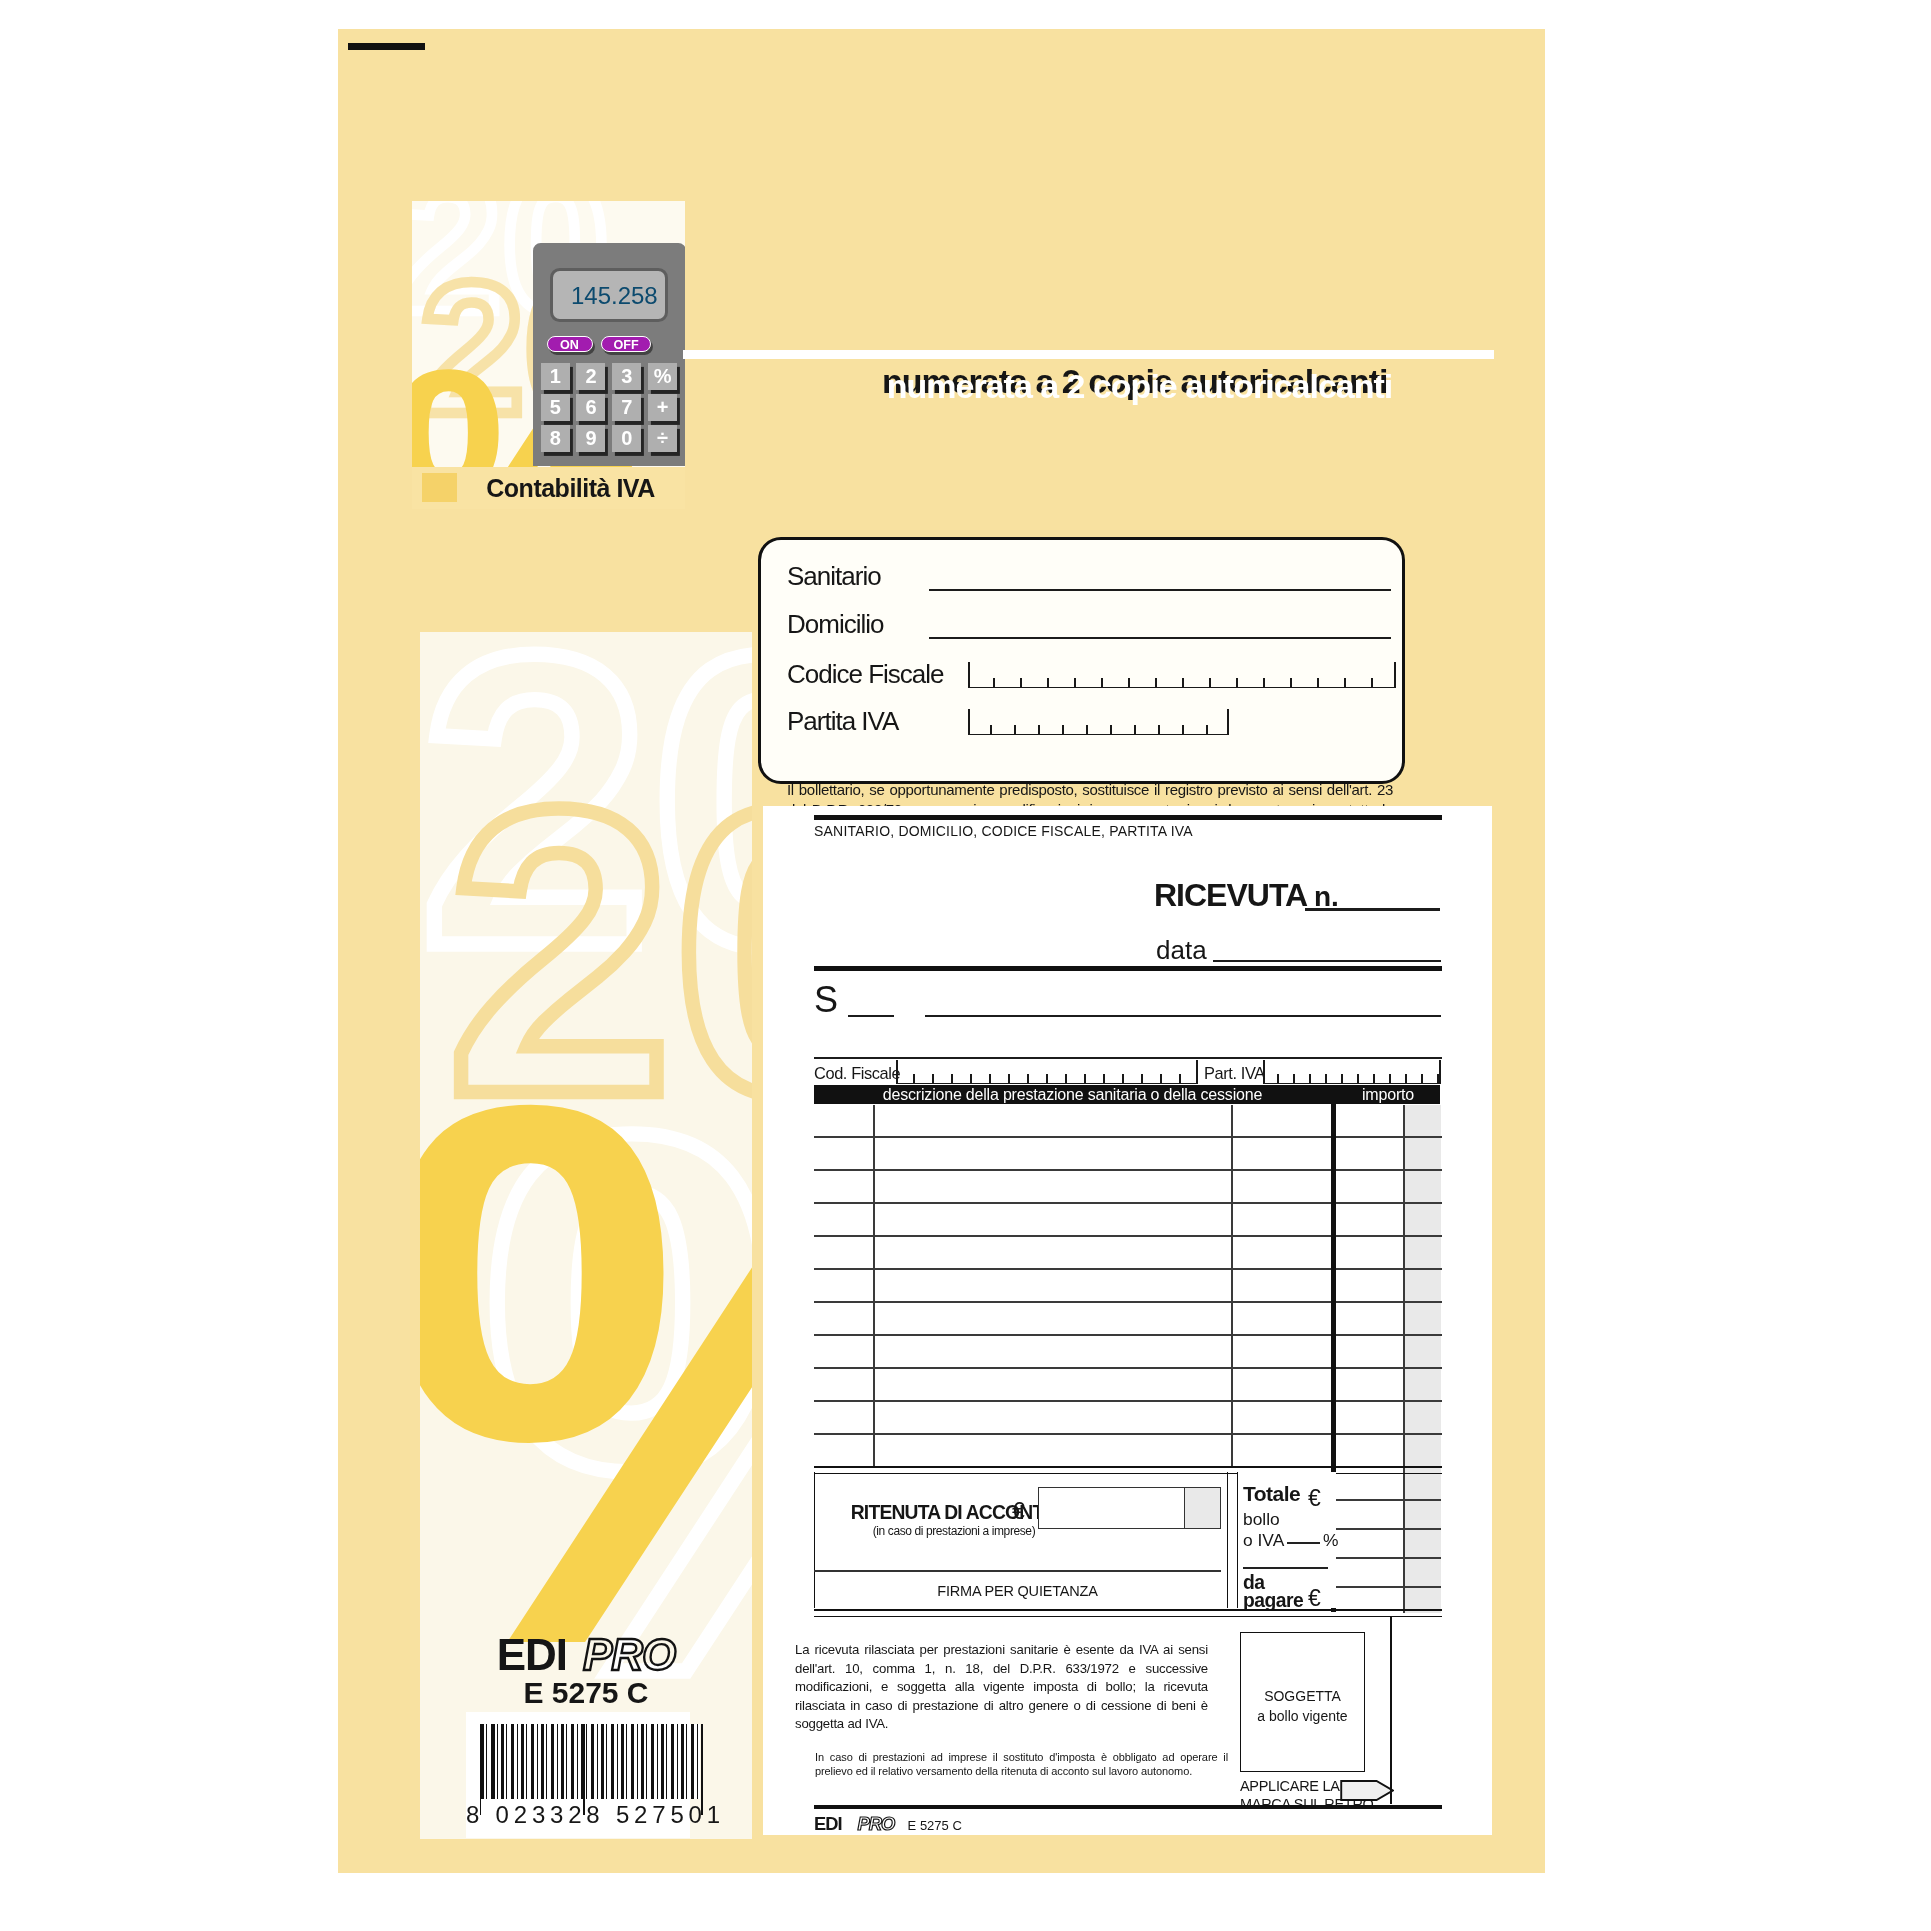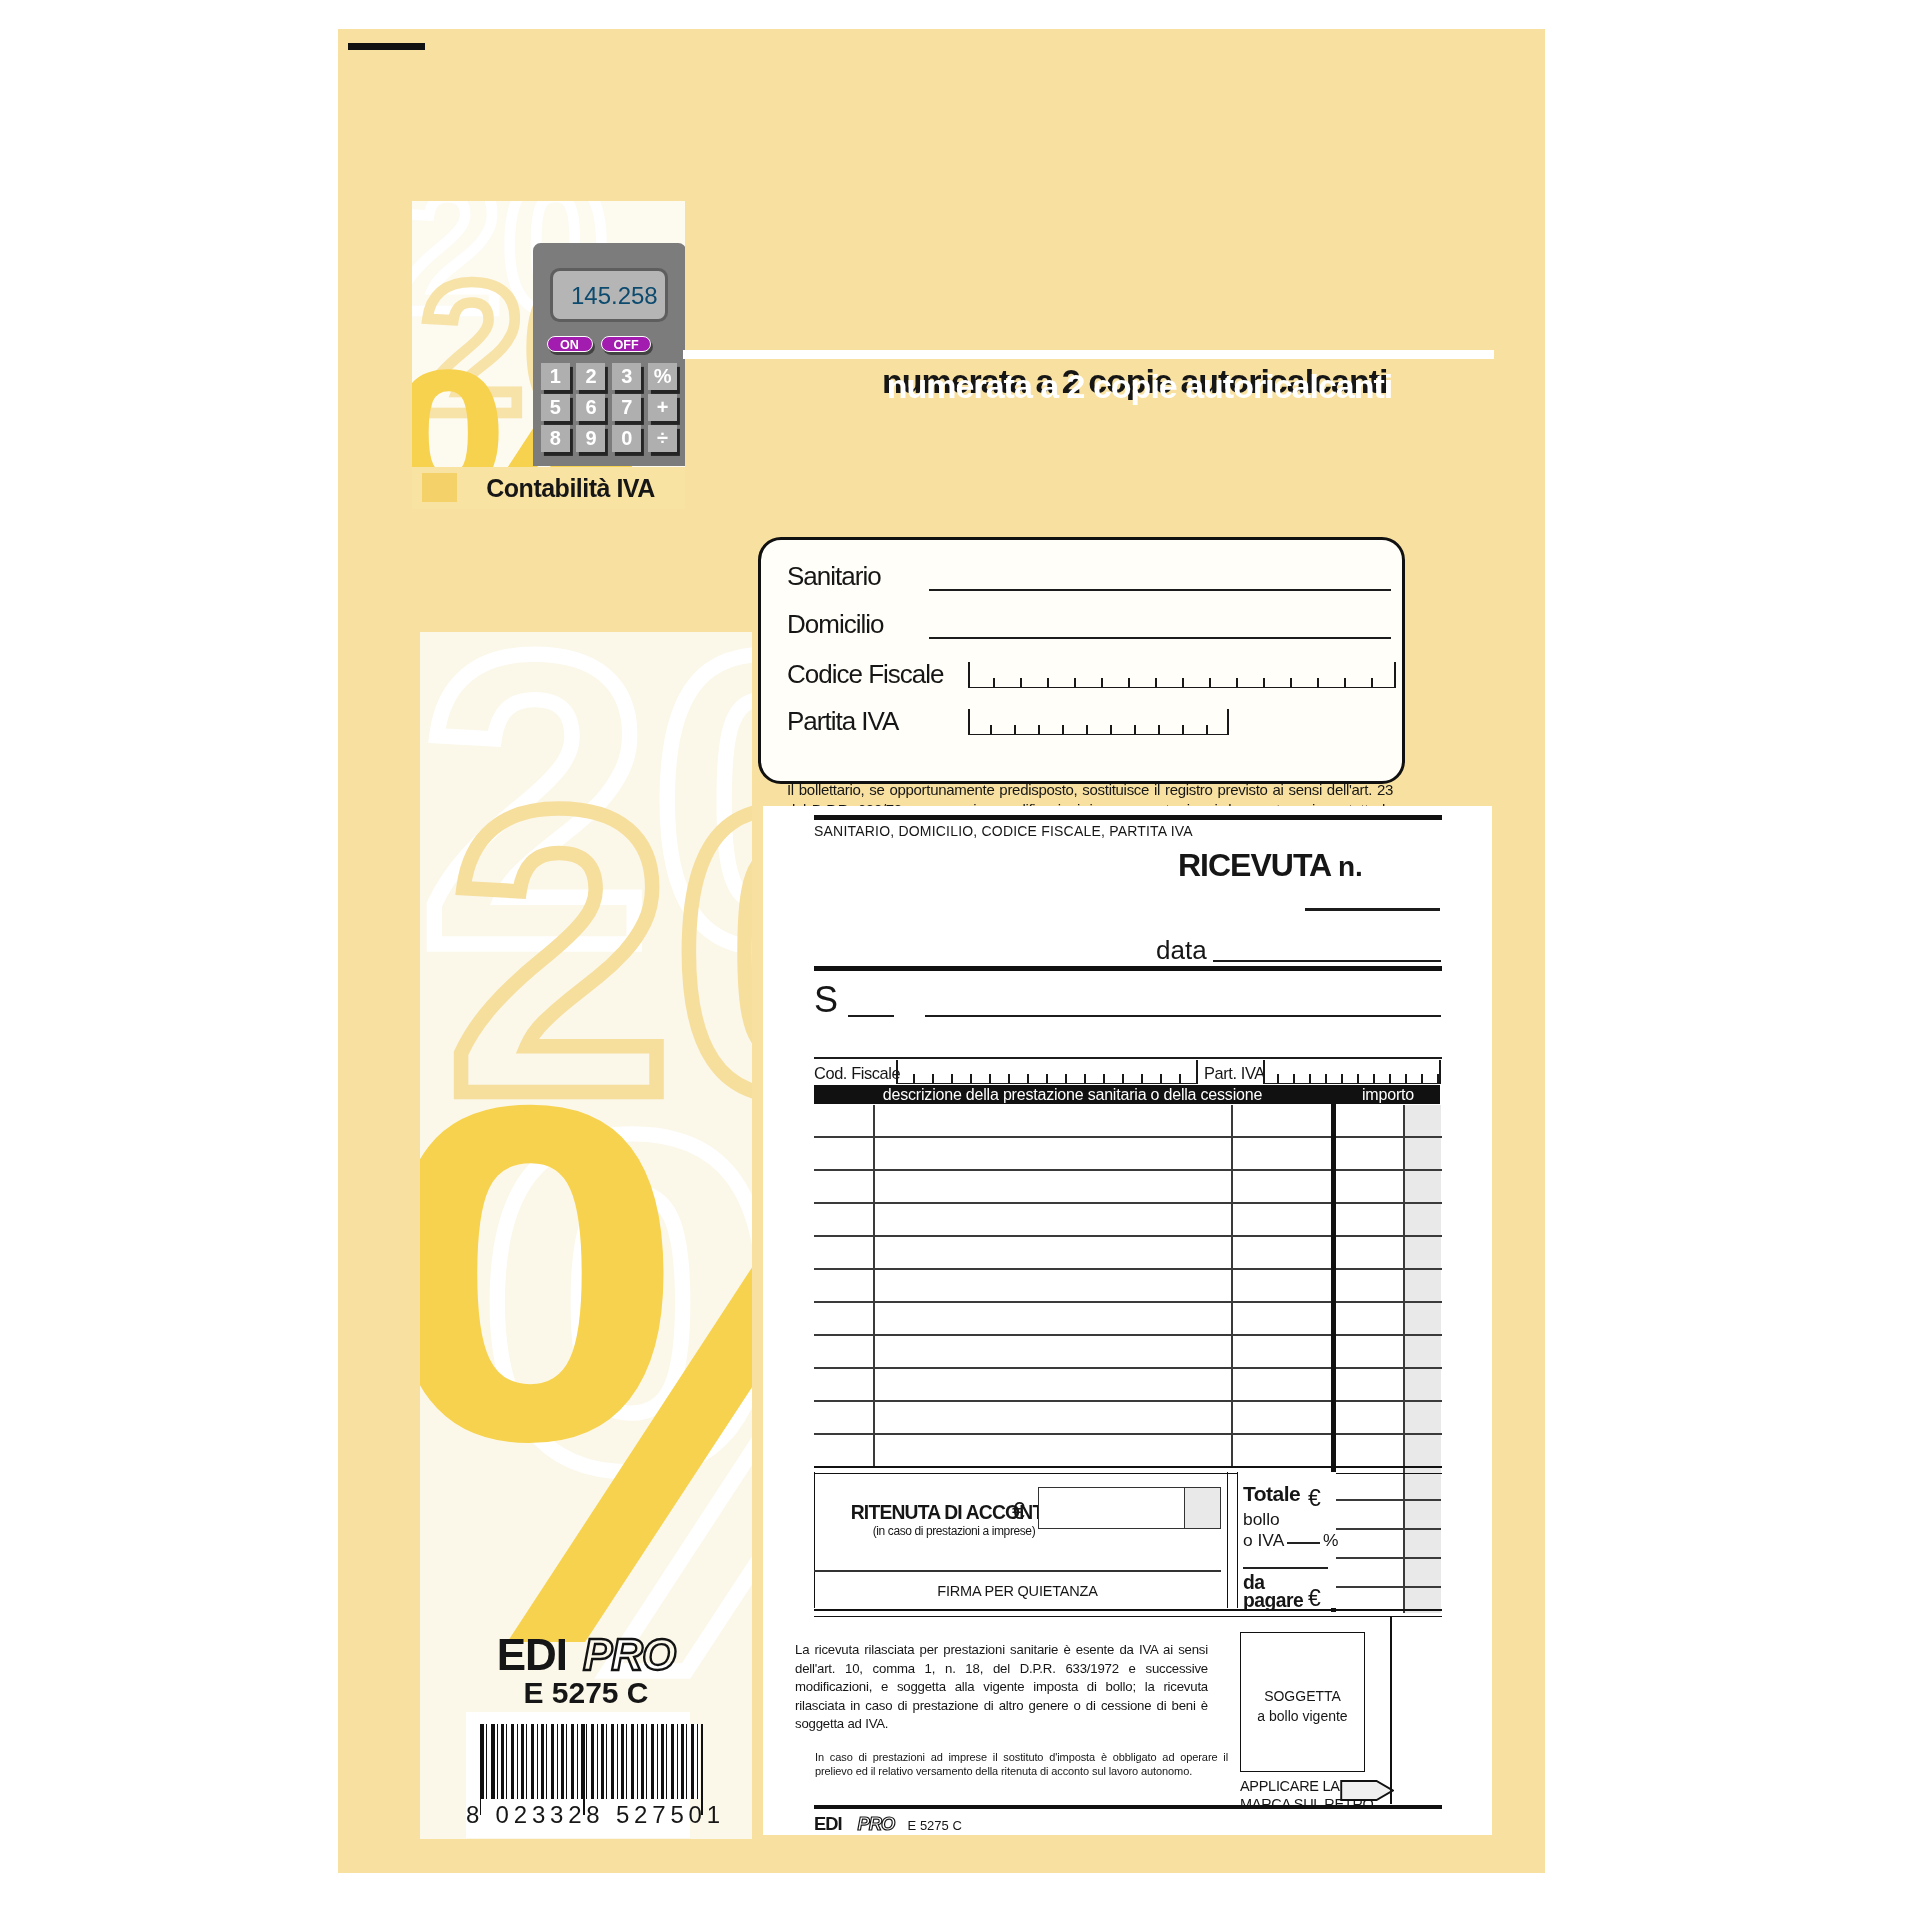--- a/index.html
+++ b/index.html
@@ -63,21 +63,21 @@
   .comb::before{left:0;} .comb::after{right:0;}
   .comb .ticks{position:absolute;left:0;right:0;bottom:0;height:8.7px;
       background-image:repeating-linear-gradient(90deg,transparent 0 calc(var(--cell) - 1.9px),#191919 calc(var(--cell) - 1.9px) var(--cell));}
   .info-note{position:absolute;left:787px;top:780px;width:606px;font-size:15px;line-height:20px;letter-spacing:-0.3px;
              text-align:justify;font-weight:500;}
 
   
   .form-panel{position:absolute;left:763px;top:806px;width:729px;height:1029px;background:#ffffff;}
   .rule{position:absolute;background:#111;}
   .caption{position:absolute;left:814px;top:823px;font-size:14px;letter-spacing:0.2px;white-space:nowrap;}
-  .ricevuta{position:absolute;left:1154px;top:847px;font-size:32px;font-weight:800;letter-spacing:-1px;white-space:nowrap;margin-left:24px;}
+  .ricevuta{position:absolute;left:1154px;top:877px;font-size:32px;font-weight:800;letter-spacing:-1px;white-space:nowrap;}
   .ricevuta .nlab{font-weight:bold;font-size:28px;letter-spacing:0;}
   .data-label{position:absolute;left:1156px;top:935px;font-size:26px;}
   .s-label{position:absolute;left:814px;top:979px;font-size:36px;}
   .comb-label{position:absolute;font-size:16.4px;letter-spacing:-0.4px;white-space:nowrap;}
   .hdr-bar{position:absolute;top:1085px;height:19.3px;background:#111;color:#fff;font-size:16px;text-align:center;line-height:19.3px;letter-spacing:-0.2px;}
   .grey-strip{position:absolute;left:1403px;top:1105px;width:38px;height:508px;background:#E9E9E9;}
   .rows{position:absolute;left:814px;top:1105px;width:628px;height:363px;
         background-image:repeating-linear-gradient(180deg,transparent 0 31px,#3a3a3a 31px 33px);}
   .vline{position:absolute;background:#3a3a3a;width:1.9px;}
   .vthick{position:absolute;left:1331px;top:1085px;width:4.8px;height:527px;background:#111;}

